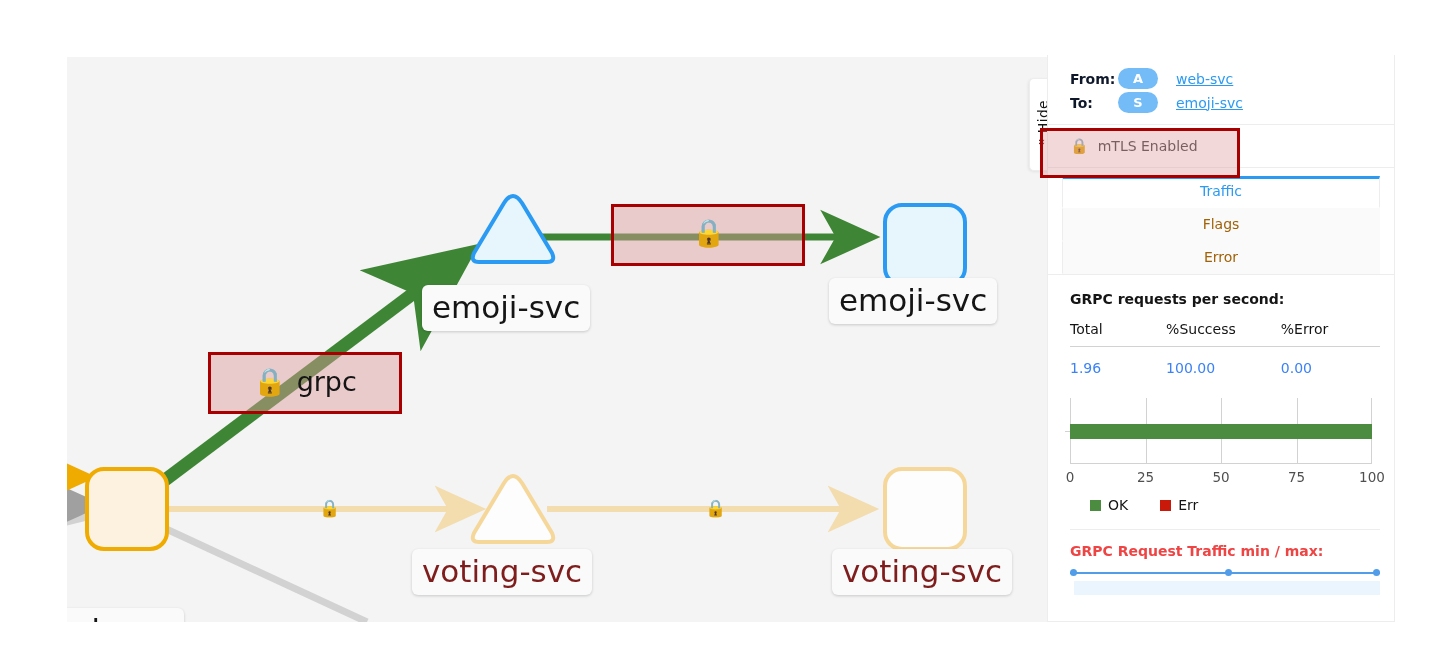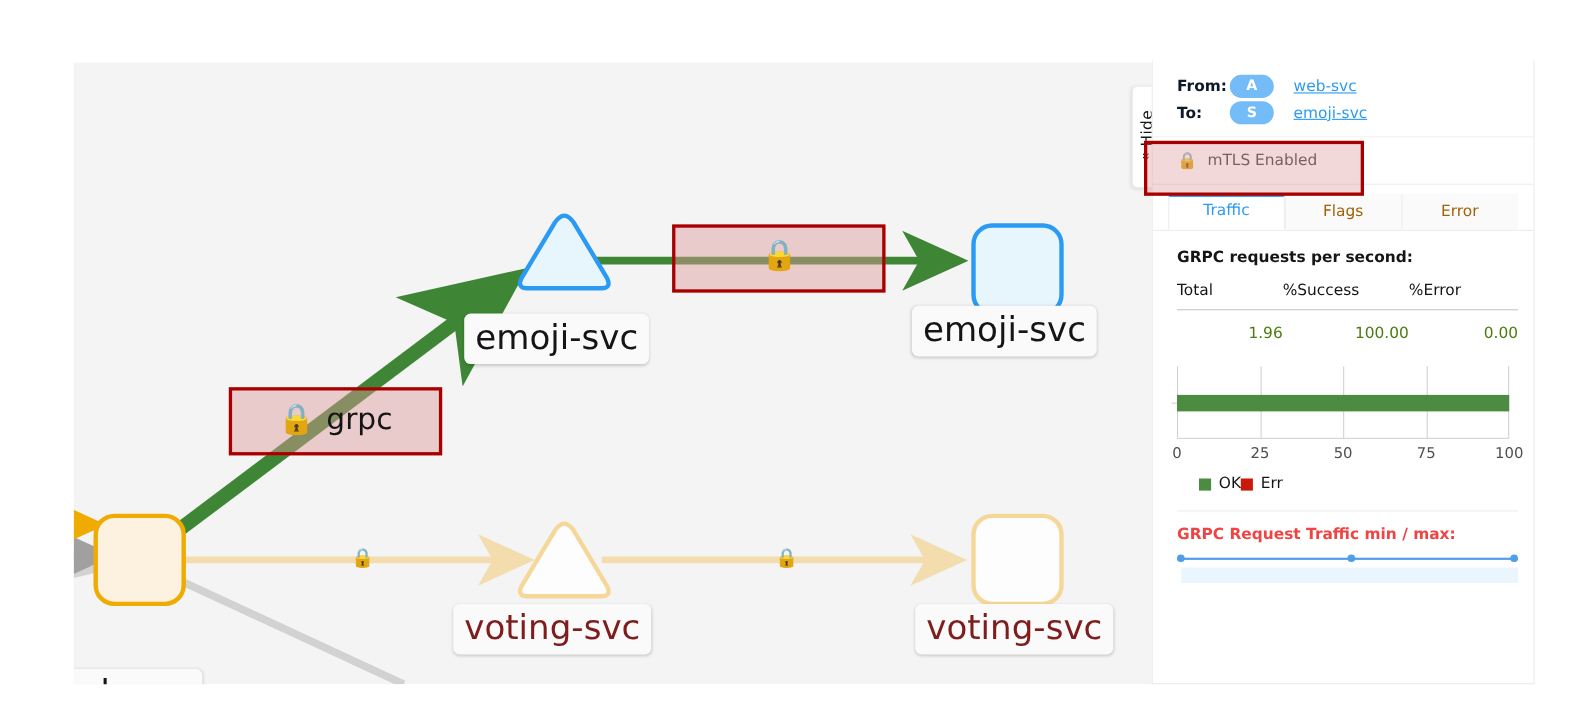--- a/index.html
+++ b/index.html
@@ -128,21 +128,21 @@
   #mtls-highlight {
     position:absolute;
     left: 1040px; top: 128px;
     width: 200px; height: 50px;
     background: rgba(221,153,153,.38);
     border: 3px solid #a80000;
     pointer-events:none;
   }
 
   
-  .tabs { display:flex; padding: 8px 14px 0 14px; border-bottom:1px solid #ededed; }
+  .tabs { display:flex; padding: 8px 14px 0 14px; border-bottom:1px solid #ededed;flex-direction:column; }
   .tab {
     flex:1; text-align:center; padding:7px 0 8px 0;
     font-size:14px; color:#a16207; cursor:pointer;
     border:1px solid transparent;
     background:#fafafa;
     border-left:1px solid #ededed;
   }
   .tab:first-child { border-left:none; }
   .tab.active {
     background:#fff; color:#2b9af3;
@@ -154,34 +154,34 @@
 
   .tab-body { padding: 12px 14px 0 22px; }
   .sec-title { font-size:14px; font-weight:700; color:#151515; margin:4px 0 14px 0; }
 
   table.metrics { width:100%; border-collapse:collapse; }
   table.metrics th {
     text-align:left; font-size:14px; font-weight:400; color:#151515;
     padding: 0 0 9px 0;
   }
   table.metrics thead tr { border-bottom:1px solid #d2d2d2; }
-  table.metrics td { font-size:14px; color:#4d7c0f; padding: 13px 0 0 0; text-align: right; }
+  table.metrics td { font-size:14px; color:#3b82f6; padding: 13px 0 0 0; }
   table.metrics th:nth-child(1), table.metrics td:nth-child(1) { width:31%; }
   table.metrics th:nth-child(2), table.metrics td:nth-child(2) { width:37%; }
 
   
   .chartwrap { padding: 22px 22px 0 22px; position:relative; }
   .chart-plot { position:relative; height:66px; }
   .gridline { position:absolute; top:0; width:1px; height:66px; background:#d2d2d2; }
   .axisline  { position:absolute; left:0; bottom:0; height:1px; background:#d2d2d2; }
   .tickmark  { position:absolute; left:-5px; height:1px; width:5px; background:#d2d2d2; }
   .bar { position:absolute; background:#4c8c40; }
   .xaxis { position:relative; height:22px; margin-top:5px; }
   .xtick { position:absolute; font-size:13.5px; color:#4f4f4f; transform:translateX(-50%); }
-  .legend { display:flex; gap:0; padding: 6px 0 0 20px; align-items:center; }
+  .legend { display:flex; gap:32px; padding: 6px 0 0 20px; align-items:center; }
   .legend-item { display:flex; align-items:center; gap:7px; font-size:14px; color:#151515; }
   .swatch { width:11px; height:11px; display:inline-block; }
 
   .divider { height:1px; background:#ededed; margin: 16px 14px 0 22px; }
   .minmax { padding: 13px 14px 0 22px; }
   .minmax .t { font-size:14px; font-weight:700; color:#ef4444; }
   .minmax .v { font-size:14px; color:#151515; margin-top:3px; }
 
   .spark { position:relative; height:30px; margin: 9px 14px 0 22px; }
   .spark-line { position:absolute; left:0; right:0; top:4px; height:2px; background:#519de9; }

